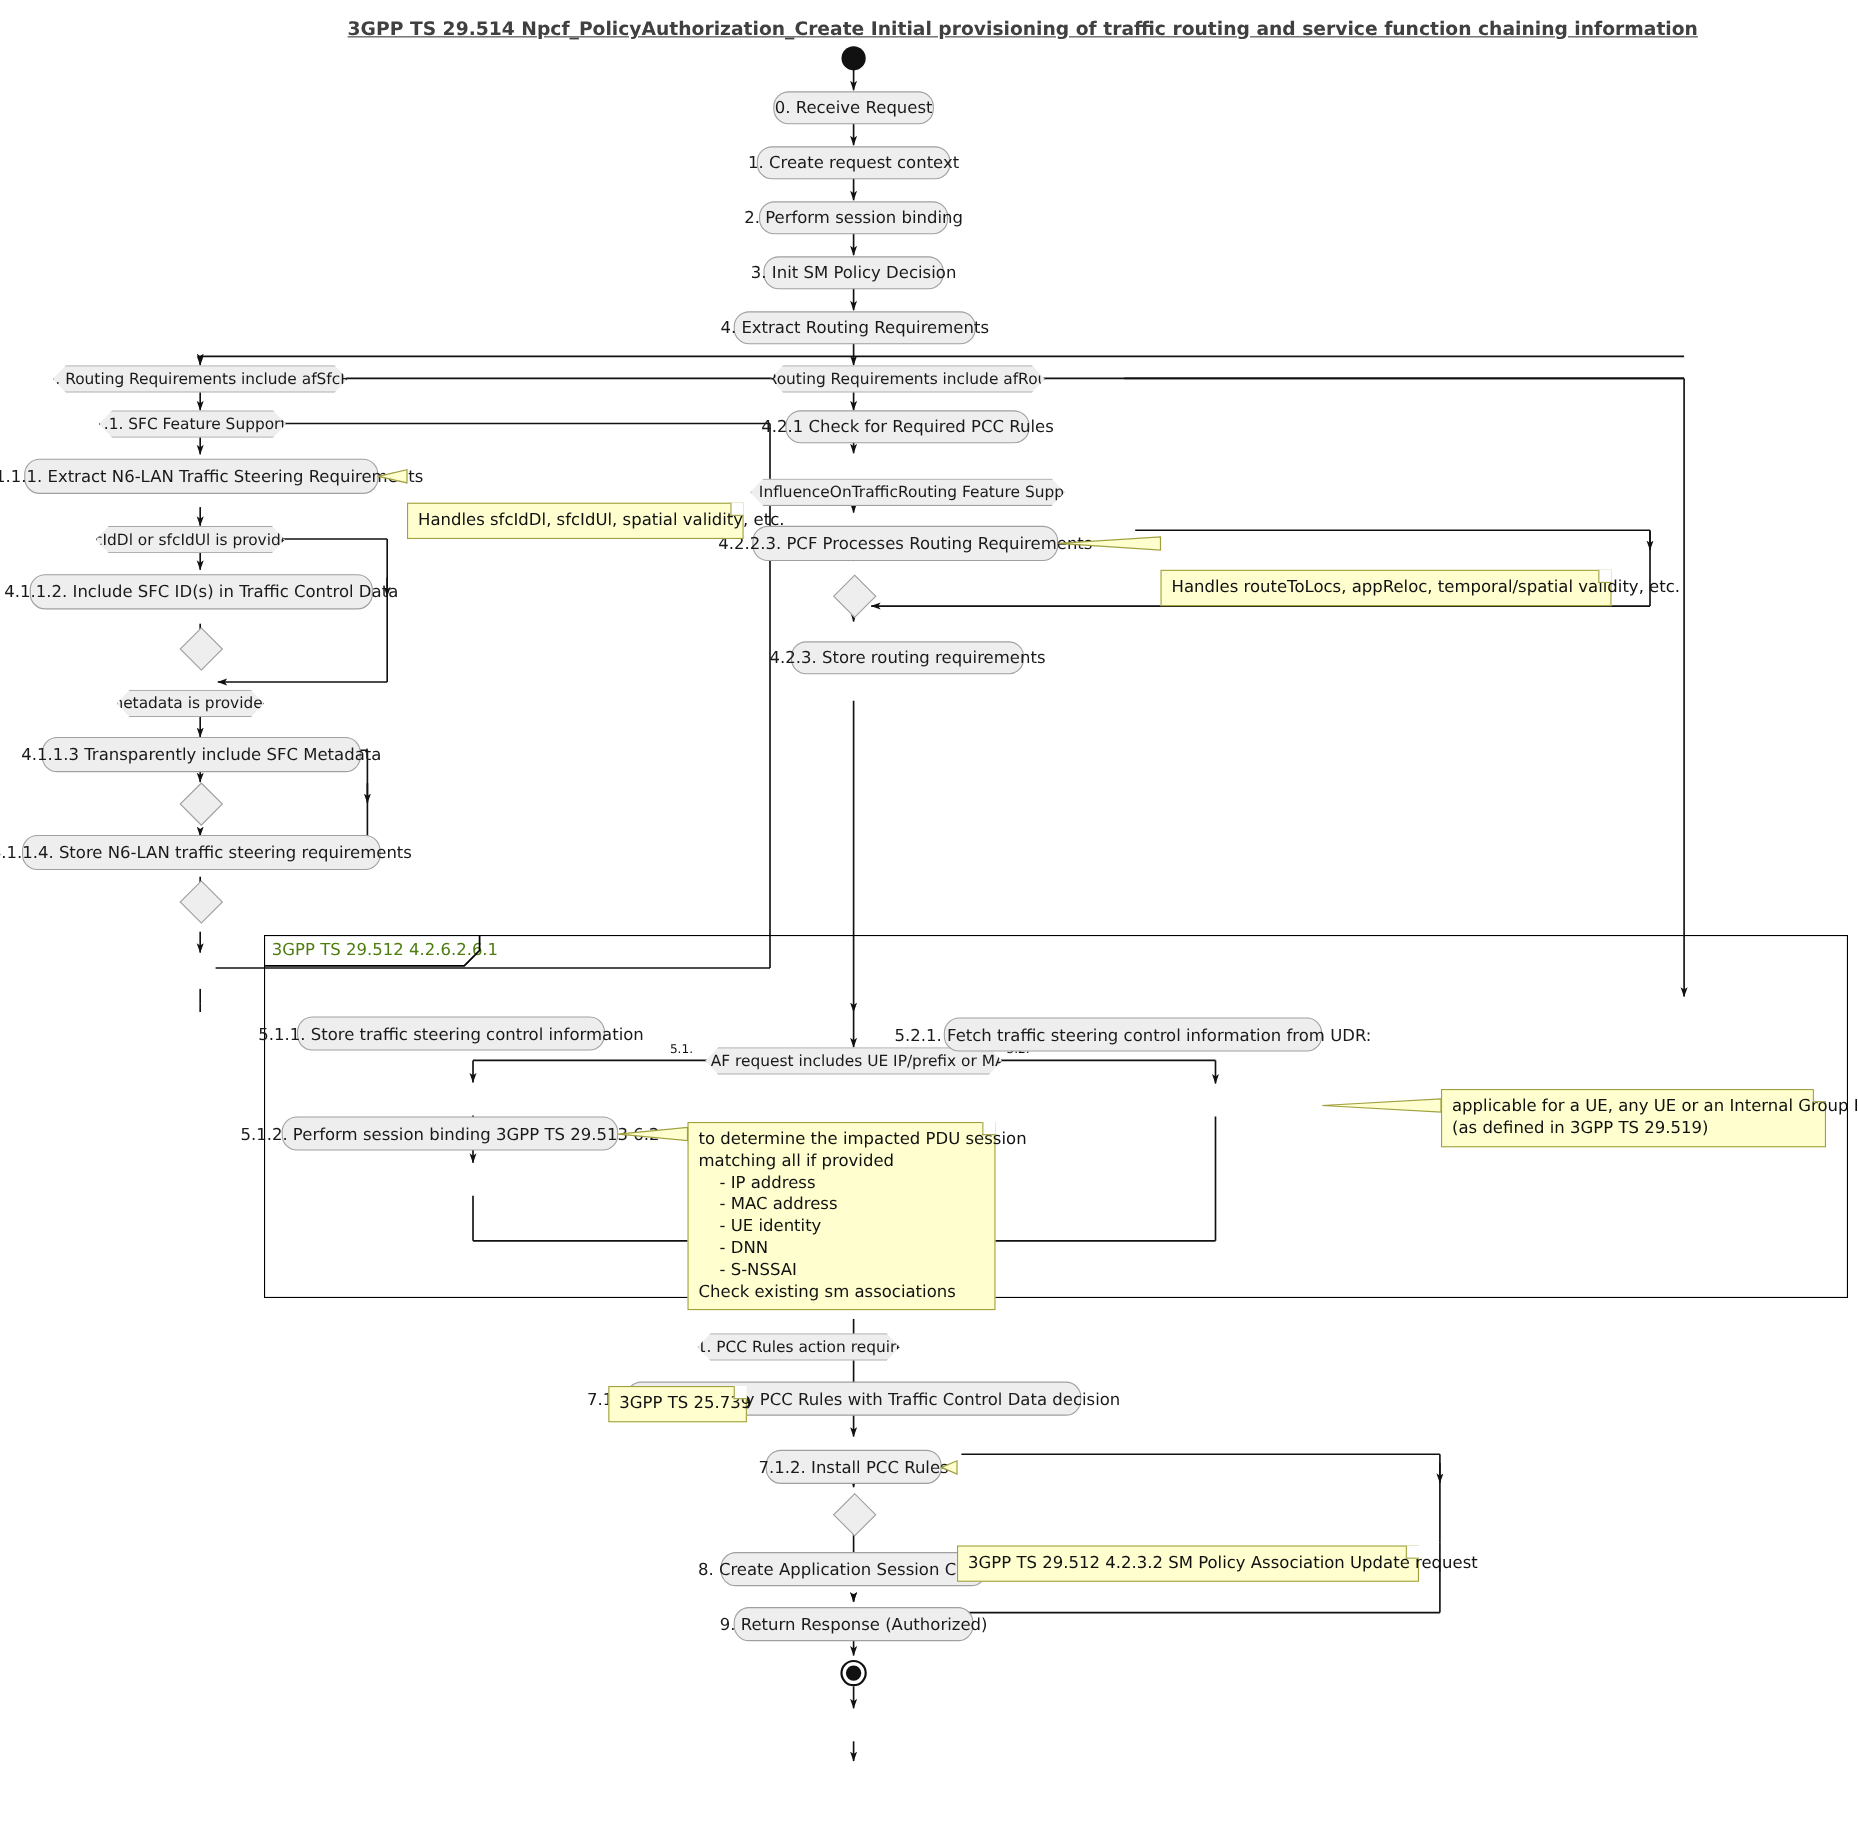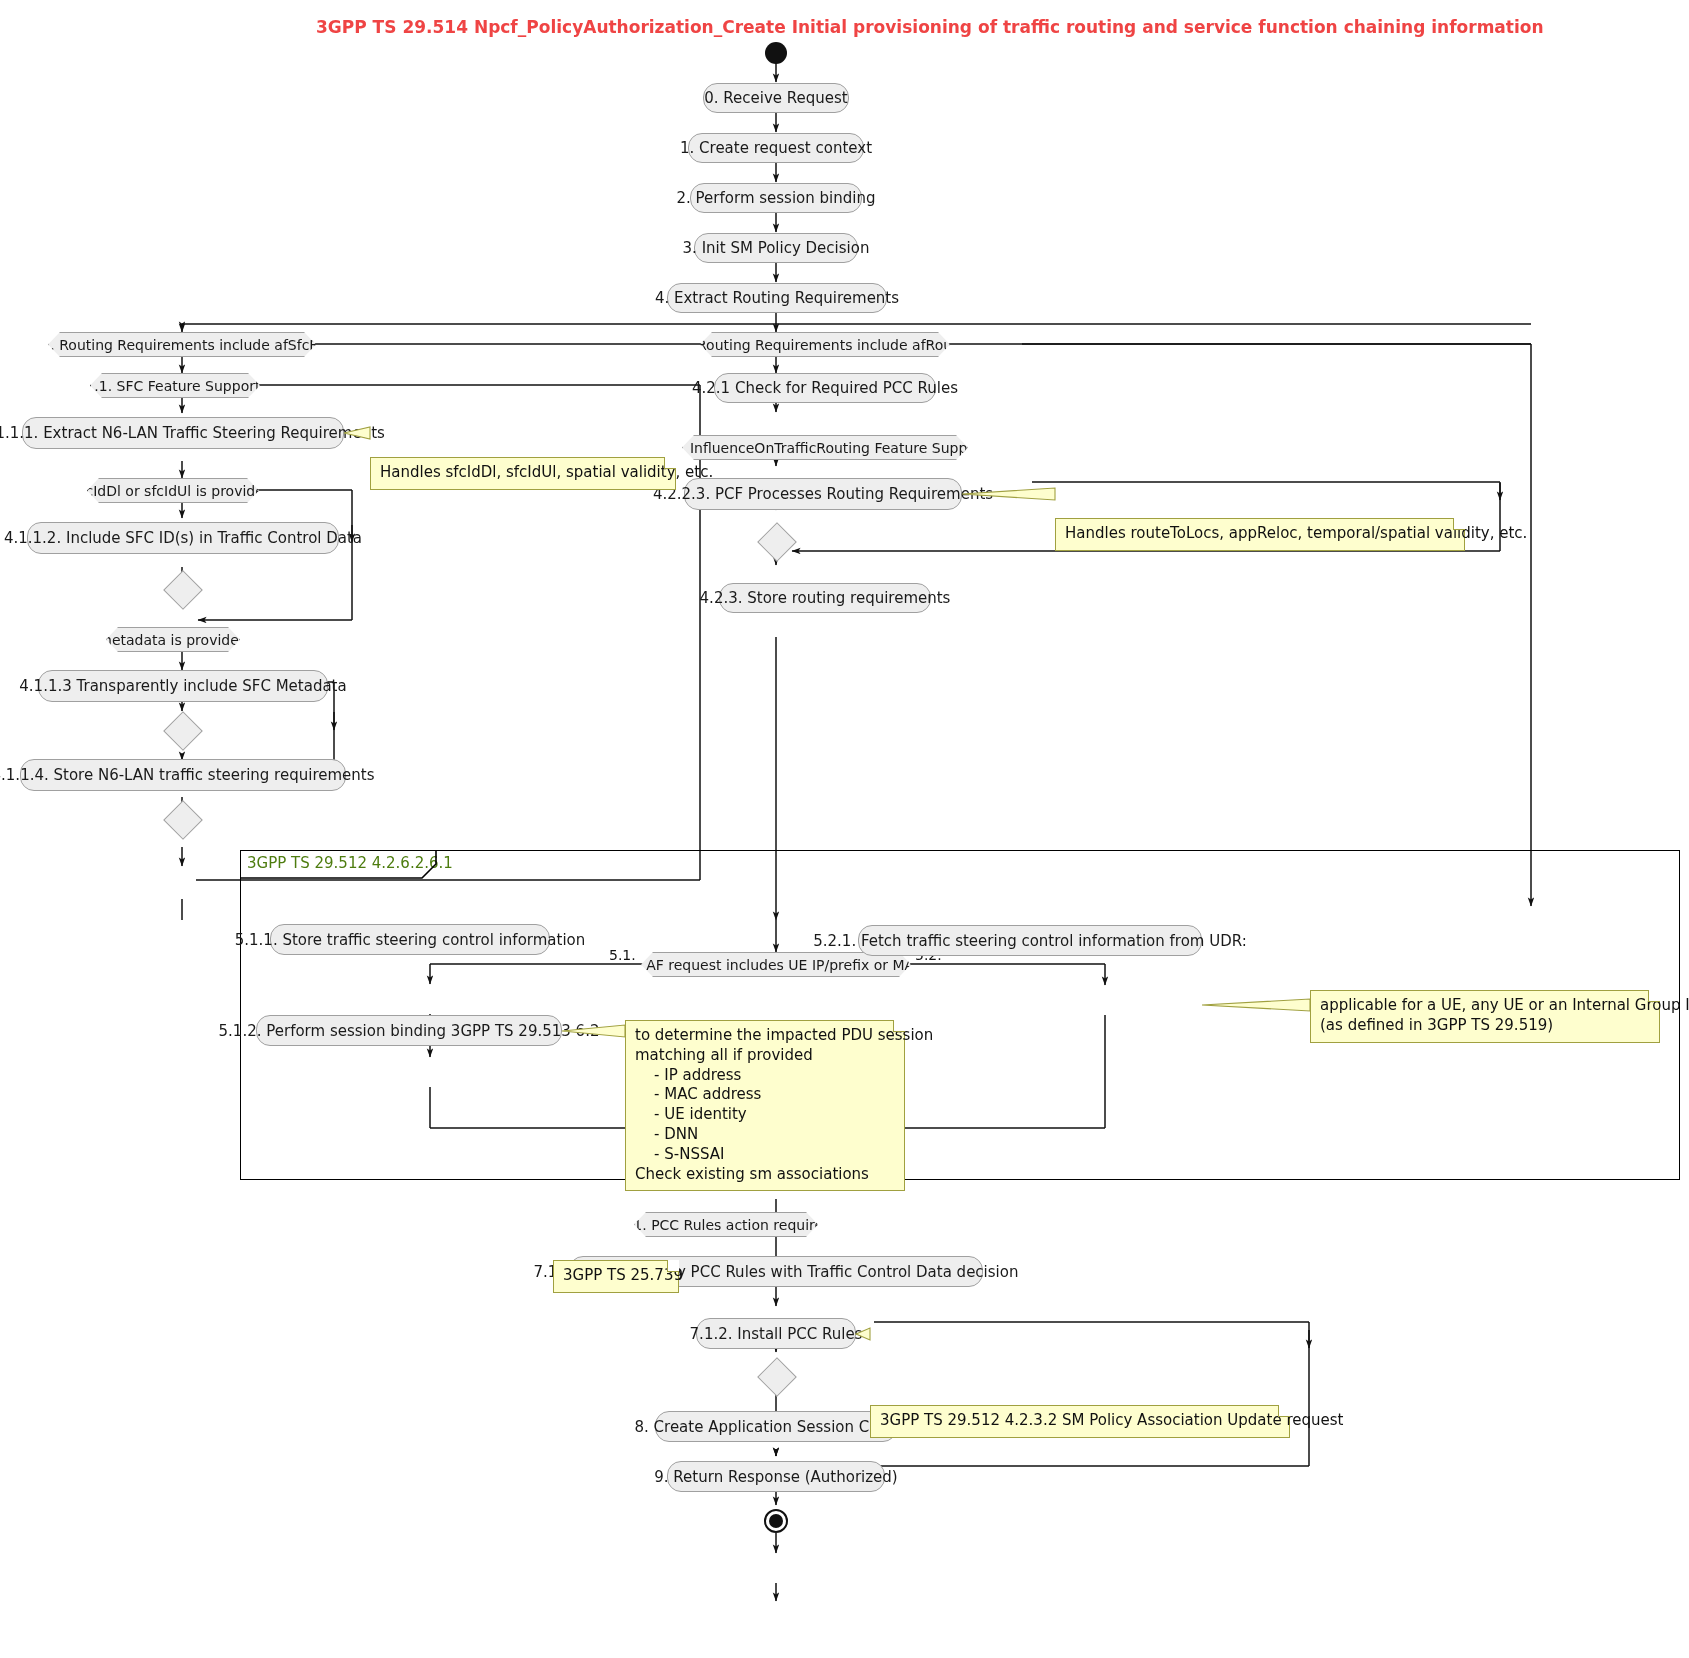--- a/index.html
+++ b/index.html
@@ -1,20 +1,20 @@
 <!DOCTYPE html>
 <html><head>
 <meta charset="utf-8">
 <style>
   html,body{margin:0;padding:0;background:#ffffff;}
   body{font-family:"DejaVu Sans","Liberation Sans",sans-serif;}
   #canvas{position:relative;width:1689px;height:1658px;overflow:hidden;background:#fff;}
   #wires{position:absolute;left:0;top:0;width:1689px;height:1658px;pointer-events:none;}
 
-  .ttl{position:absolute;font-weight:bold;font-size:17px;color:#ef4444;white-space:nowrap;}
+  .ttl{position:absolute;font-weight:bold;font-size:17px;color:#404040;white-space:nowrap;text-decoration:underline;}
 
   
   .act{position:absolute;background:#EEEEEE;border:1.2px solid #A0A0A0;border-radius:14px;
        display:flex;align-items:center;justify-content:center;box-sizing:border-box;
        font-size:15px;color:#1a1a1a;padding:0 14px;white-space:nowrap;}
   
   .dec{position:absolute;background:#EEEEEE;border:1.2px solid #A0A0A0;
        display:flex;align-items:center;justify-content:center;box-sizing:border-box;
        font-size:14px;color:#1a1a1a;padding:0 18px;white-space:nowrap;
        clip-path:polygon(12px 0, calc(100% - 12px) 0, 100% 50%, calc(100% - 12px) 100%, 12px 100%, 0 50%);}
@@ -28,21 +28,21 @@
   .note::after{content:"";position:absolute;right:-1px;top:-1px;width:11px;height:11px;
         background:#fff;border-left:1.1px solid #A0A040;border-bottom:1.1px solid #A0A040;
         transform:translate(0,0);}
   
   .part{position:absolute;border:1.6px solid #000;background:transparent;box-sizing:border-box;}
   .part-tab{position:absolute;font-size:15px;color:#4d7c0f;background:#fff;padding:1px 4px;white-space:nowrap;}
   
   .start{position:absolute;width:22px;height:22px;border-radius:50%;background:#111;}
   .endo{position:absolute;width:24px;height:24px;border-radius:50%;border:2px solid #111;box-sizing:border-box;}
   .endi{position:absolute;width:14px;height:14px;border-radius:50%;background:#111;}
-  .blab{position:absolute;font-size:14px;color:#111;white-space:nowrap;}
+  .blab{position:absolute;font-size:11px;color:#111;white-space:nowrap;}
 </style>
 </head>
 <body>
 
 <div id="canvas">
 
   <div class="ttl" style="left:316px;top:17px;">3GPP TS 29.514 Npcf_PolicyAuthorization_Create Initial provisioning of traffic routing and service function chaining information</div>
 
   <svg id="wires" viewBox="0 0 1689 1658">
     <defs>

